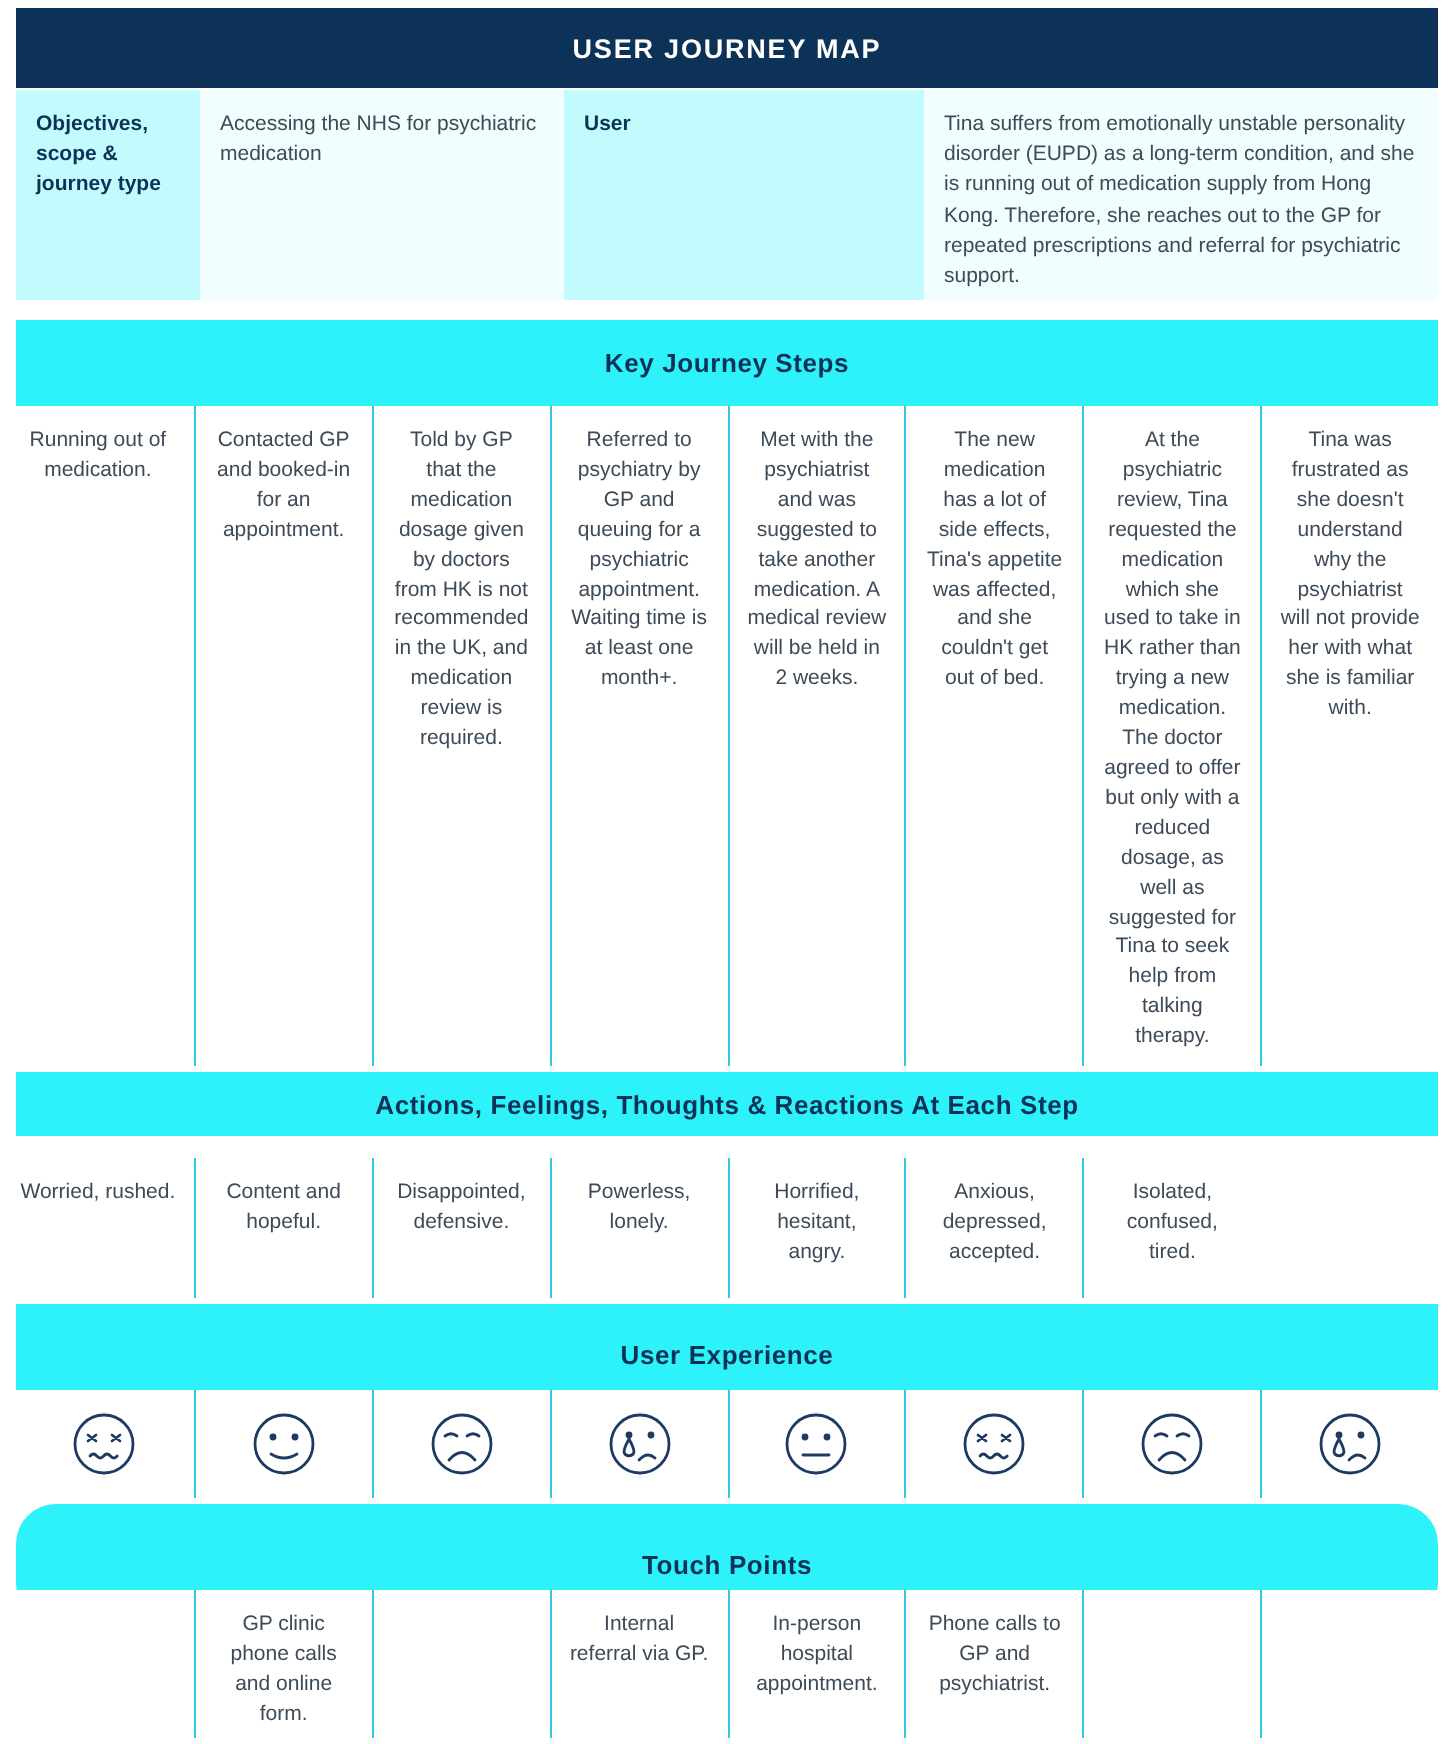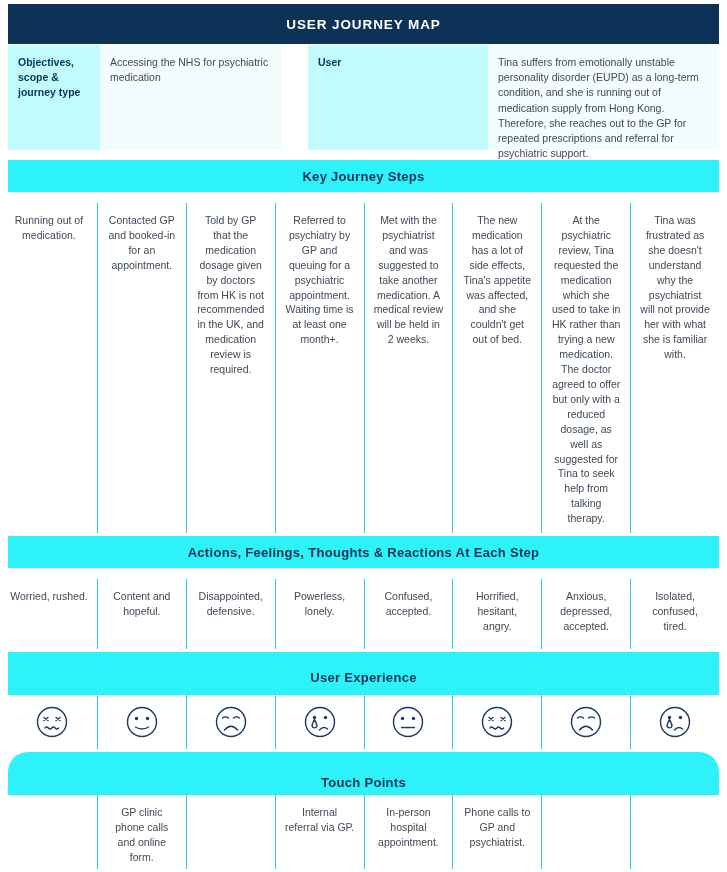--- a/index.html
+++ b/index.html
@@ -58,21 +58,20 @@
     background: #f2fdfe;
     width: 182px;
     flex: 0 0 182px;
   }
   .meta-cell.label-b {
     background: #c2fbfd;
     color: #0c3357;
     font-weight: bold;
     width: 180px;
     flex: 0 0 180px;
-    margin-left: 26px;
   }
   .meta-cell.value-b {
     background: #f2fdfe;
     flex: 1 1 auto;
   }
 
   
   .band {
     position: absolute;
     left: 8px;
@@ -81,21 +80,21 @@
     display: flex;
     align-items: center;
     justify-content: center;
   }
   .band .band-text {
     color: #0c3357;
     font-size: 13px;
     font-weight: bold;
     letter-spacing: 0.3px;
   }
-  #band-steps    { top: 160px; height: 32px; }
+  #band-steps    { top: 160px; height: 43px; }
   #band-actions  { top: 536px; height: 32px; }
   #band-ux       { top: 652px; height: 50px; }
   #band-touch    { top: 752px; height: 60px; border-radius: 20px; }
 
   
   .grid-row {
     position: absolute;
     left: 8px;
     width: 711px;
     display: grid;
@@ -171,21 +170,20 @@
 
   <div class="band" id="band-actions">
     <span class="band-text">Actions, Feelings, Thoughts &amp; Reactions At Each Step</span>
   </div>
 
   <div class="grid-row" id="row-actions">
     <div class="cell">Worried, rushed.</div>
     <div class="cell">Content and hopeful.</div>
     <div class="cell">Disappointed, defensive.</div>
     <div class="cell">Powerless, lonely.</div>
-    <div class="cell">Confused, accepted.</div>
     <div class="cell">Horrified, hesitant, angry.</div>
     <div class="cell">Anxious, depressed, accepted.</div>
     <div class="cell">Isolated, confused, tired.</div>
   </div>
 
   <div class="band" id="band-ux">
     <span class="band-text">User Experience</span>
   </div>
 
   <div id="row-ux">

